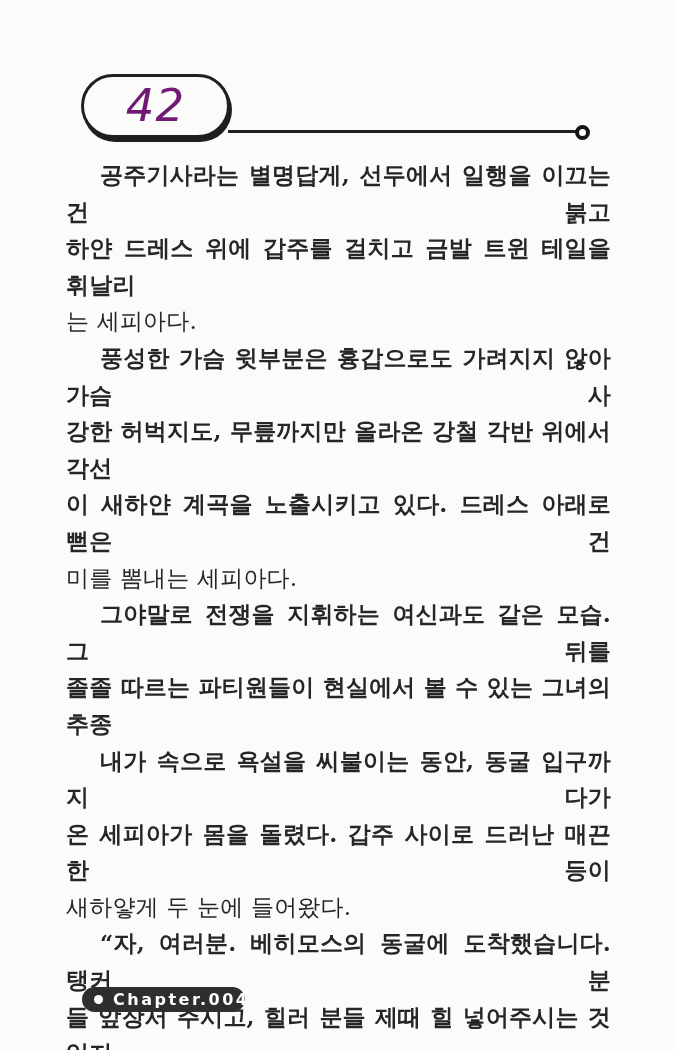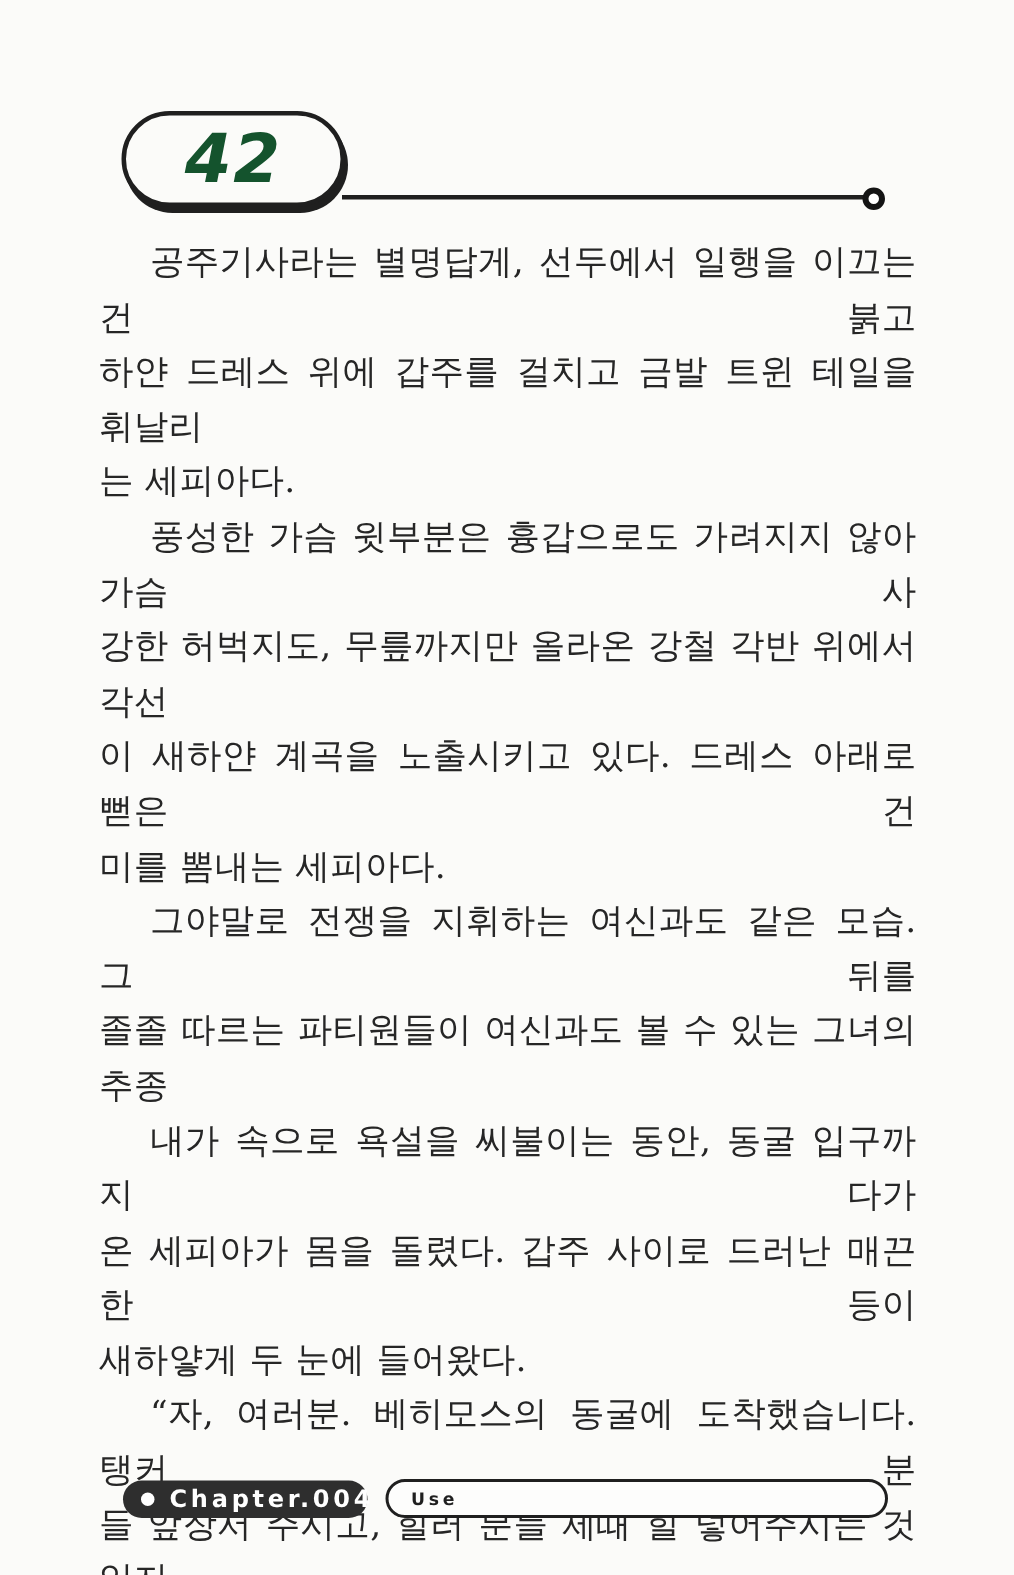--- a/index.html
+++ b/index.html
@@ -24,24 +24,24 @@
     width: 143px; height: 58px;
     border: 3px solid #1f1f1f;
     border-radius: 34px;
     background: #fbfbf9;
     box-shadow: 2px 4px 0 #1f1f1f;
     display: flex; align-items: center; justify-content: center;
   }
   .page-num {
     font-family: "DejaVu Sans", sans-serif;
     font-style: italic;
-    font-weight: 700;
+    font-weight: 400;
     font-size: 45px;
     letter-spacing: 1px;
-    color: #14532d;
+    color: #701a75;
     transform: translateY(-1px);
   }
   .header-rule {
     position: absolute;
     left: 228px; top: 130px;
     width: 348px; height: 3px;
     background: #1f1f1f;
   }
   .header-ring {
     position: absolute;
@@ -57,21 +57,21 @@
     position: absolute;
     left: 66px; top: 157px;
     width: 545px;
     font-size: 23px;
     line-height: 36.6px;
     letter-spacing: 0.2px;
     color: #262626;
   }
   .paragraph { margin: 0; }
   .line { text-align: left; white-space: normal; }
-  .line.just { text-align: justify; text-align-last: justify; }
+  .line.just { text-align: justify; text-align-last: justify; font-weight: bold; }
   .line.first { text-indent: 34px; }
 
   
   .chapter-pill {
     position: absolute;
     left: 82px; top: 987px;
     width: 163px; height: 25px;
     background: #2e2e2e;
     border-radius: 13px;
     box-sizing: border-box;
@@ -130,34 +130,31 @@
         <div class="line">는 세피아다.</div>
       </div>
       <div class="paragraph">
         <div class="line first just">풍성한 가슴 윗부분은 흉갑으로도 가려지지 않아 가슴 사</div>
         <div class="line just">강한 허벅지도, 무릎까지만 올라온 강철 각반 위에서 각선</div>
         <div class="line just">이 새하얀 계곡을 노출시키고 있다. 드레스 아래로 뻗은 건</div>
         <div class="line">미를 뽐내는 세피아다.</div>
       </div>
       <div class="paragraph">
         <div class="line first just">그야말로 전쟁을 지휘하는 여신과도 같은 모습. 그 뒤를</div>
-        <div class="line just">졸졸 따르는 파티원들이 여신과도 볼 수 있는 그녀의 추종</div>
+        <div class="line just">졸졸 따르는 파티원들이 현실에서 볼 수 있는 그녀의 추종</div>
       </div>
       <div class="paragraph">
         <div class="line first just">내가 속으로 욕설을 씨불이는 동안, 동굴 입구까지 다가</div>
         <div class="line just">온 세피아가 몸을 돌렸다. 갑주 사이로 드러난 매끈한 등이</div>
         <div class="line">새하얗게 두 눈에 들어왔다.</div>
       </div>
       <div class="paragraph">
         <div class="line first just">“자, 여러분. 베히모스의 동굴에 도착했습니다. 탱커 분</div>
         <div class="line just">들 앞장서 주시고, 힐러 분들 제때 힐 넣어주시는 것 잊지</div>
       </div>
     </main>
 
   <div class="chapter-pill">
     <span class="chapter-dot"></span>
     <span class="chapter-label">Chapter.004</span>
   </div>
-  <div class="footer-tab">
-    <span class="footer-tab-label">Use</span>
-  </div>
 
 </div>
 
 </body></html>

